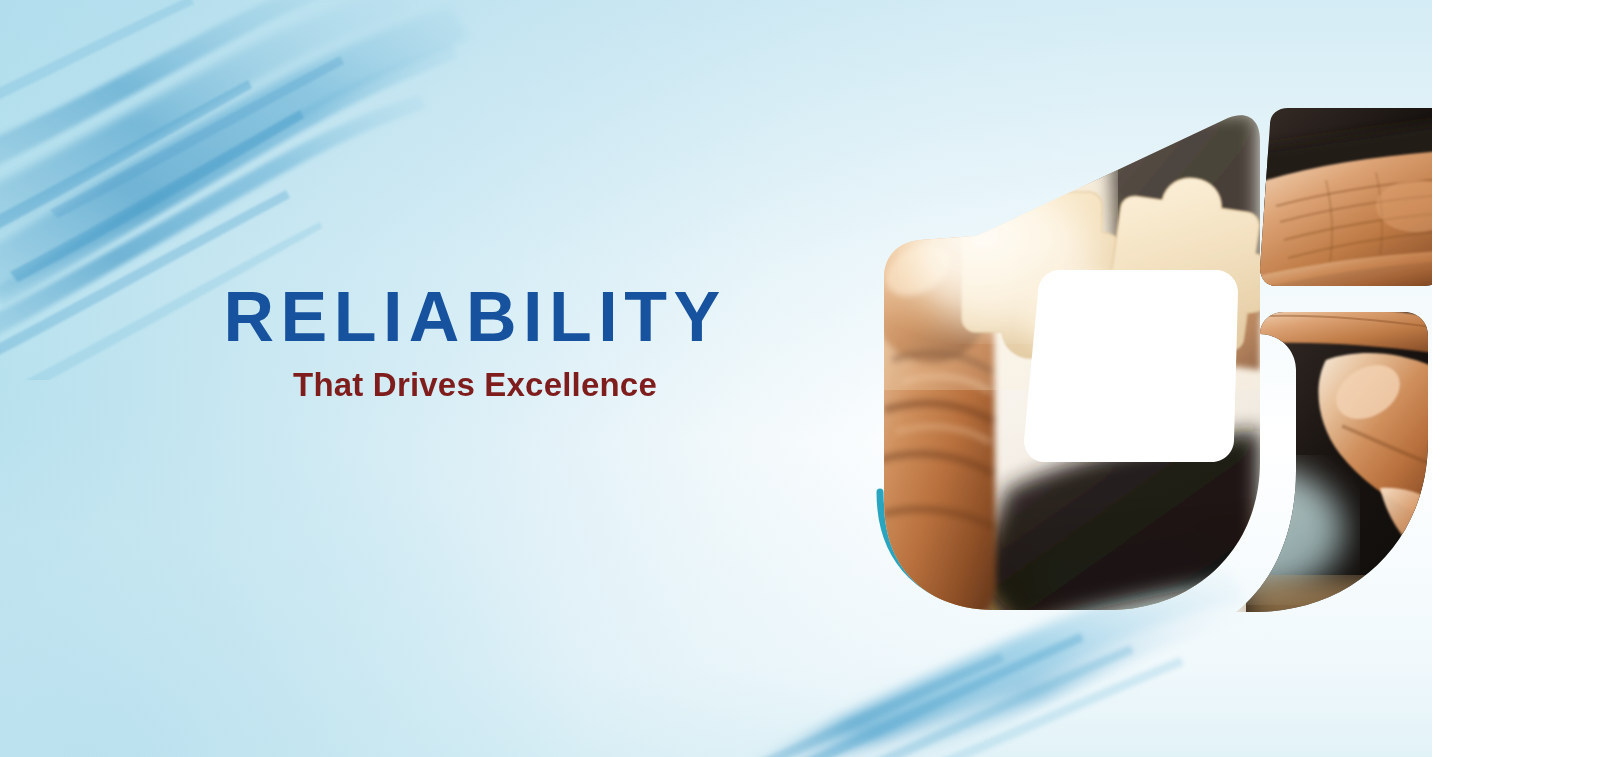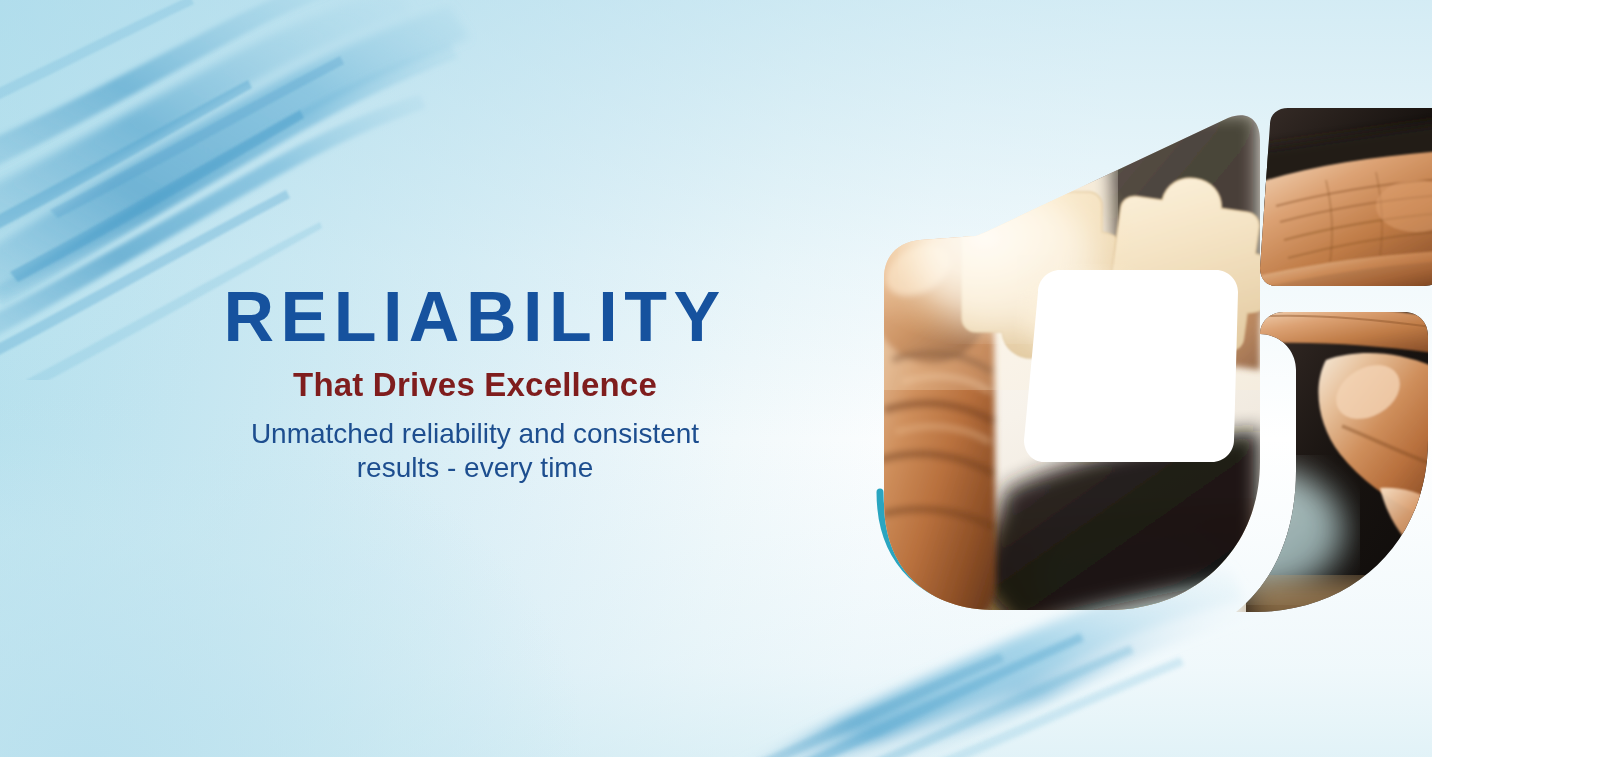--- a/index.html
+++ b/index.html
@@ -402,16 +402,15 @@
       </g>
 
       <path d="M182,182 C182,170 192,160 204,160 L360,160 C372,160 382,170 382,182
                L378,330 C378,342 368,352 356,352 L188,352 C176,352 168,342 168,330 Z" fill="#ffffff"></path>
     </svg>
   </div>
 
   <div class="copy">
     <h1 class="headline">RELIABILITY</h1>
     <h2 class="subhead">That Drives Excellence</h2>
-    <p class="lede">Unmatched reliability and consistent results - every time</p>
   </div>
 
 </div>
 
 </body></html>

